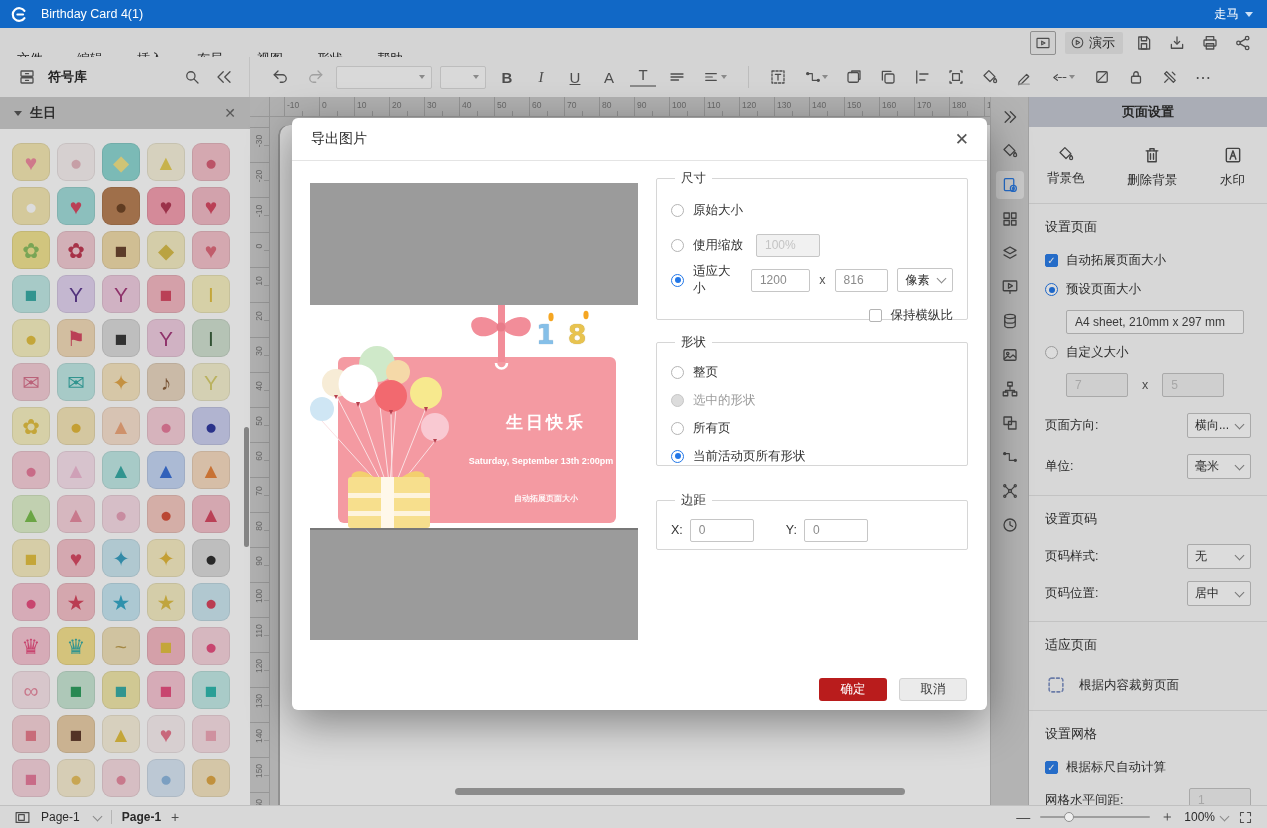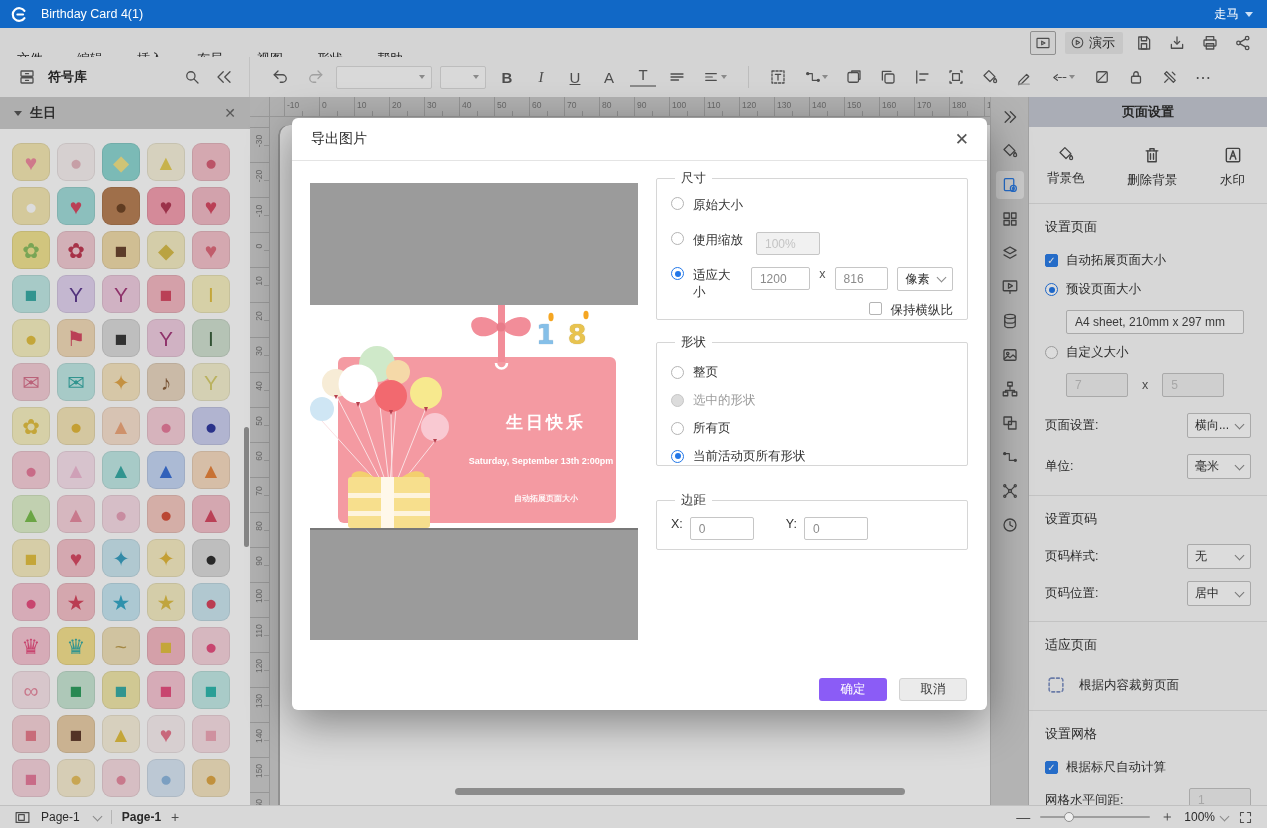--- a/index.html
+++ b/index.html
@@ -130,36 +130,36 @@
 
   .dlg-right{position:absolute;left:364px;top:52px;width:312px}
   fieldset{border:1px solid #d6d6d6;border-radius:2px;margin:0;padding:6px 14px 8px;box-sizing:border-box}
   legend{font-size:12.5px;color:#333;padding:0 6px;margin-left:4px}
   .fs-size{height:150px}
   .fs-shape{height:132px;margin-top:14px}
   .fs-margin{height:58px;margin-top:26px}
   .fs-format{height:54px;margin-top:16px}
   .opt-row{display:flex;align-items:center;gap:9px;height:26px;font-size:12.5px;color:#333}
   .opt-row .dim{color:#9a9a9a}
-  .size-row{display:flex;align-items:flex-start;gap:9px;height:26px;margin-bottom:9px;font-size:12.5px;color:#333}
+  .size-row{display:flex;align-items:center;gap:9px;height:26px;margin-bottom:9px;font-size:12.5px;color:#333}
   .d-input{border:1px solid #c6c6c6;border-radius:2px;background:#fff;height:23px;box-sizing:border-box;
            display:flex;align-items:center;padding:0 8px;font-size:12px;color:#8b8b8b}
   .d-input.dis{background:#f1f1f1;color:#c4c4c4}
   .d-select{border:1px solid #c6c6c6;border-radius:2px;background:#fff;height:24px;box-sizing:border-box;
             display:flex;align-items:center;justify-content:space-between;padding:0 7px;font-size:12px;color:#333;cursor:pointer}
   .radio{width:13px;height:13px;border-radius:50%;background:#fff;border:1px solid #b4b4b4;box-sizing:border-box;position:relative;flex:none;cursor:pointer}
   .radio.selected{border:1.5px solid #2277e8}
   .radio.selected::after{content:"";position:absolute;left:2.5px;top:2.5px;right:2.5px;bottom:2.5px;background:#2277e8;border-radius:50%}
   .radio.disabled{background:#dcdcdc;border-color:#c6c6c6}
   .checkbox{width:13px;height:13px;border:1px solid #b4b4b4;border-radius:2px;background:#fff;box-sizing:border-box;flex:none;cursor:pointer}
   .checkbox.checked{background:#2b7de8;border-color:#2b7de8;color:#fff;font-size:10px;line-height:12px;text-align:center}
   .checkbox.checked::after{content:"✓"}
   .dlg-buttons{position:absolute;top:560px;right:20px;display:flex;gap:12px}
   .btn{width:68px;height:23px;border-radius:3px;display:flex;align-items:center;justify-content:center;font-size:12.5px;cursor:pointer}
-  .btn-primary{background:#8b5cf6;color:#fff}
+  .btn-primary{background:#b91c1c;color:#fff}
   .btn-default{background:#ebebeb;border:1px solid #d2d2d2;box-sizing:border-box;color:#333}
 </style>
 </head>
 <body>
 
 <div id="titlebar">
   <span class="logo">
     <svg width="17" height="17" viewBox="0 0 24 24" fill="none" stroke="#ffffff" stroke-width="3" stroke-linecap="round">
       <path d="M19 7a9 9 0 1 0 0 10"></path>
         <path d="M9 12h8"></path>
@@ -883,21 +883,21 @@
     <div class="p-row" style="margin-top:8px">
       <span class="radio"></span>
       <span>自定义大小</span>
     </div>
     <div class="p-row" style="margin-left:21px;gap:14px">
       <span class="p-input dis" style="width:62px">7</span>
       <span style="color:#555">x</span>
       <span class="p-input dis" style="width:62px">5</span>
     </div>
     <div class="p-row between" style="margin-top:16px">
-      <span>页面设置:</span>
+      <span>页面方向:</span>
       <span class="p-select">
         <span>横向...</span>
           <span class="chev"></span>
       </span>
     </div>
     <div class="p-row between" style="margin-top:16px;margin-bottom:16px">
       <span>单位:</span>
       <span class="p-select">
         <span>毫米</span>
           <span class="chev"></span>

